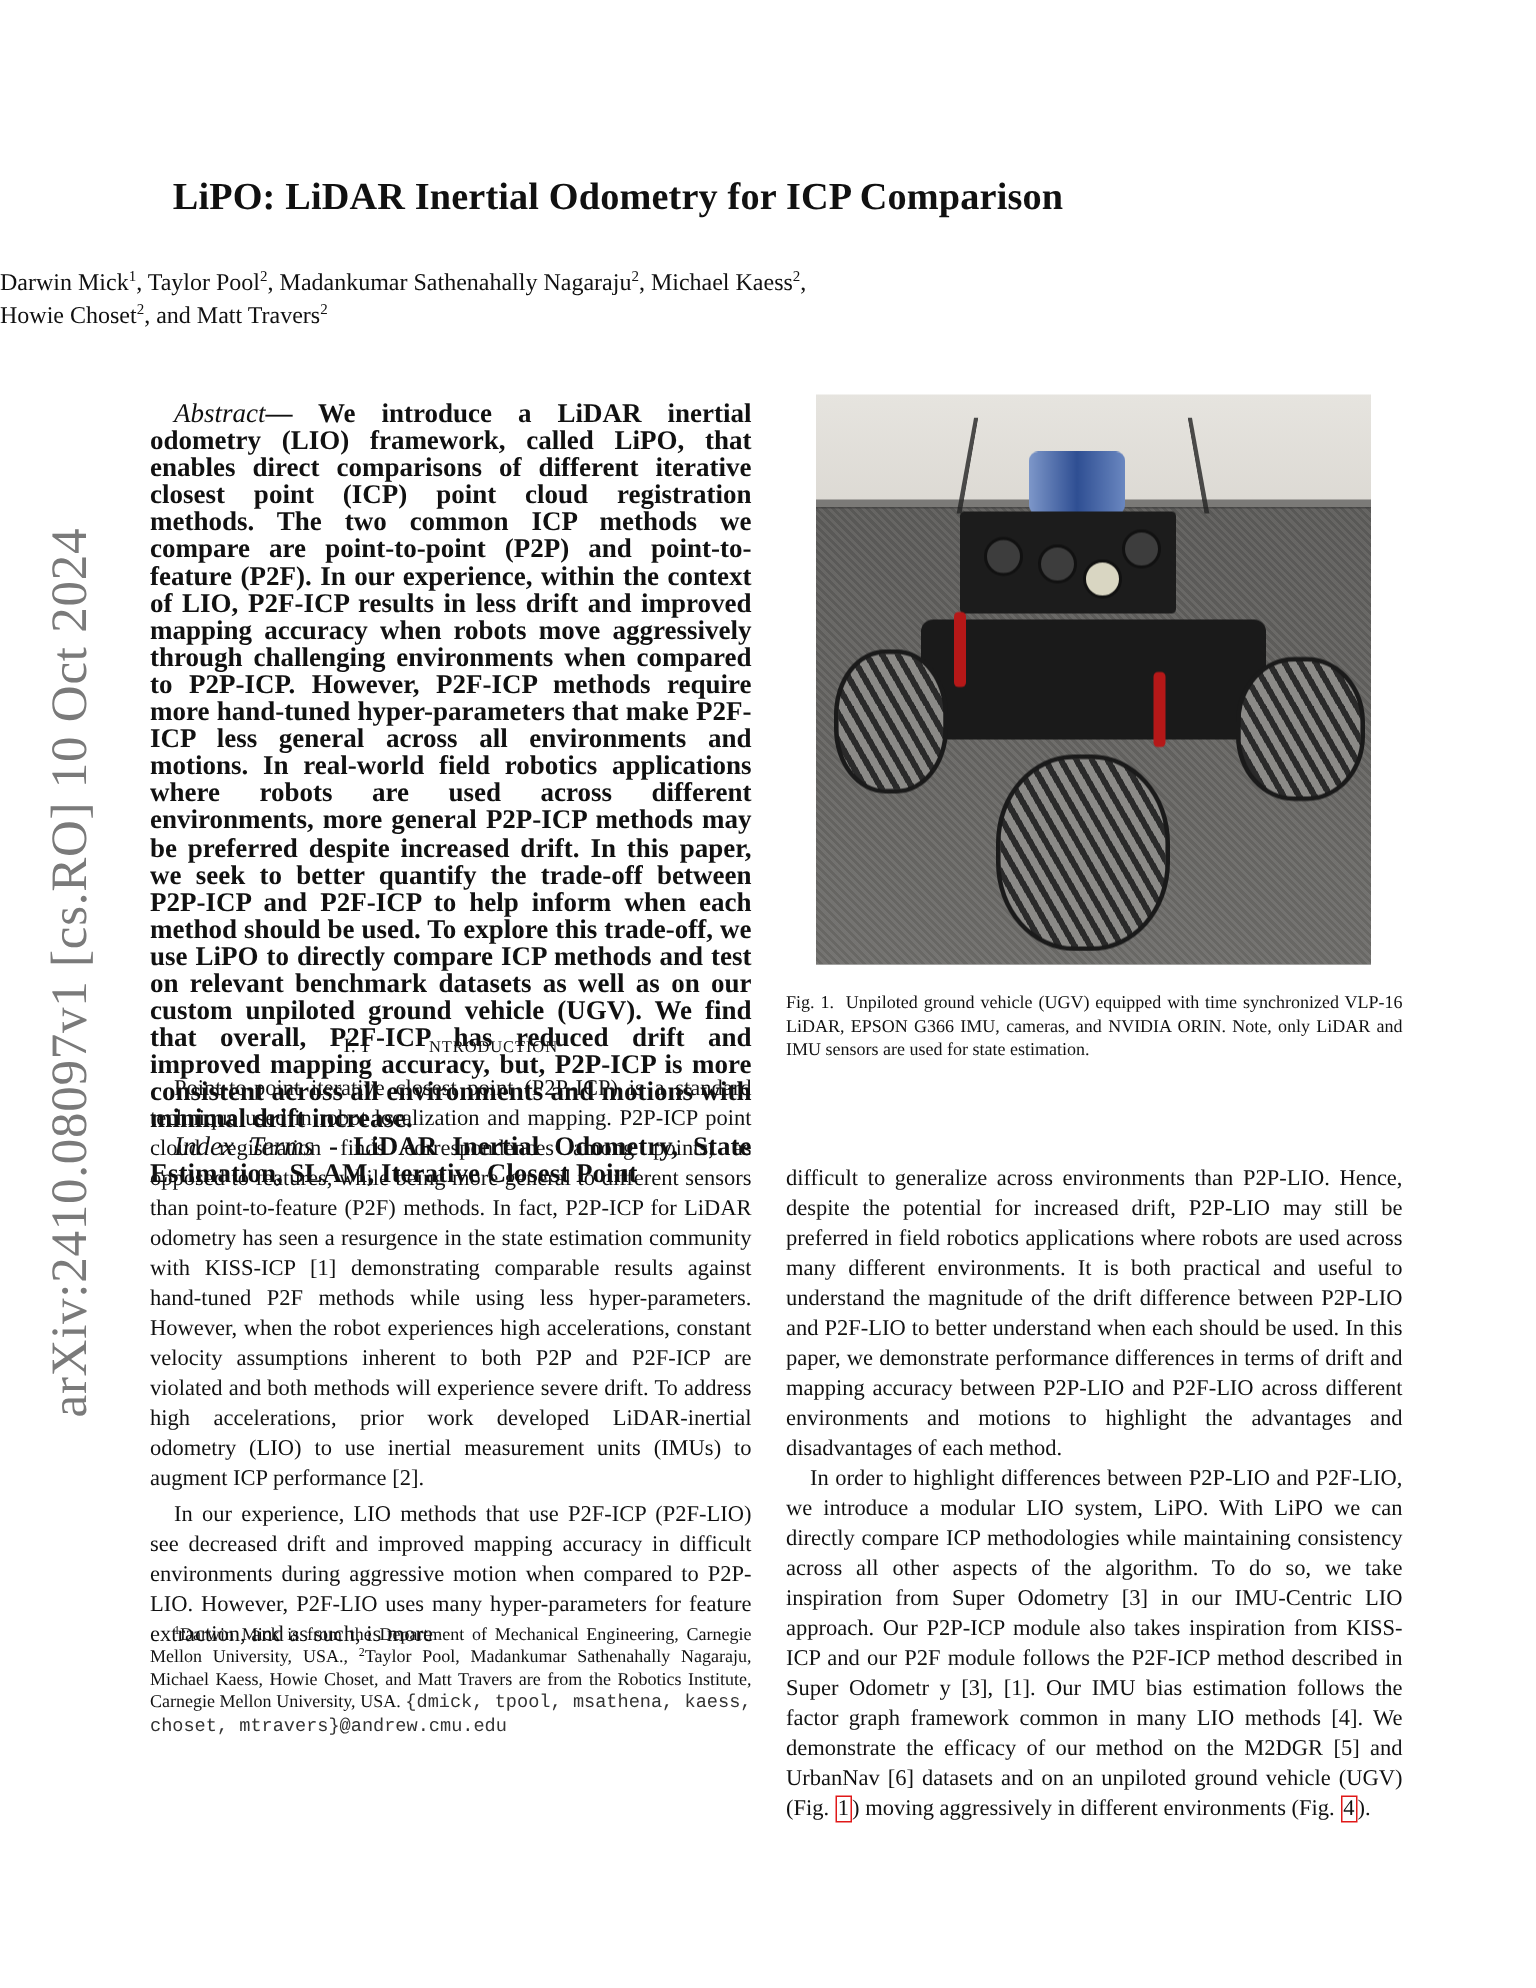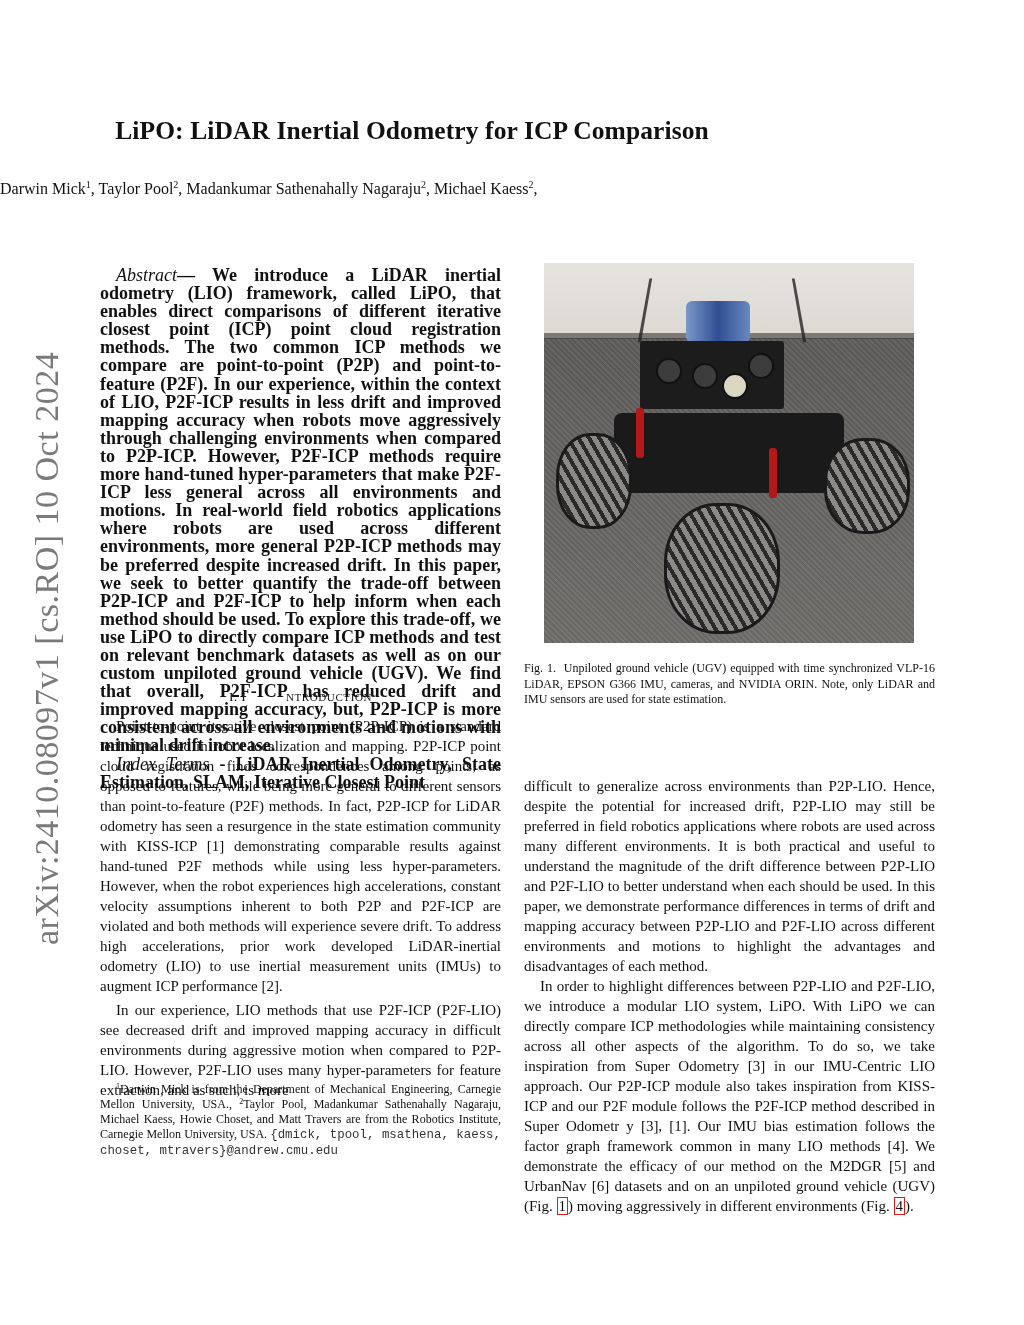--- a/index.html
+++ b/index.html
@@ -72,20 +72,23 @@
 <body>
 
 <div class="side-label">arXiv:2410.08097v1  [cs.RO]  10 Oct 2024</div>
 
 <h1 class="title" style="margin:0;">LiPO: LiDAR Inertial Odometry for ICP Comparison</h1>
 
 <div class="authors">
   <div>
     <span>Darwin Mick</span><sup>1</sup><span>, Taylor Pool</span><sup>2</sup><span>, Madankumar Sathenahally Nagaraju</span><sup>2</sup><span>, Michael Kaess</span><sup>2</sup><span>,</span>
   </div>
+  <div>
+    <span>Howie Choset</span><sup>2</sup><span>, and Matt Travers</span><sup>2</sup>
+  </div>
 </div>
 
 <div class="col col-left abstract">
   <p class="indent"><span class="abs-label">Abstract</span><span>— </span><span>We introduce a LiDAR inertial odometry (LIO) framework, called LiPO, that enables direct comparisons of different iterative closest point (ICP) point cloud registration methods. The two common ICP methods we compare are point-to-point (P2P) and point-to-feature (P2F). In our experience, within the context of LIO, P2F-ICP results in less drift and improved mapping accuracy when robots move aggressively through challenging environments when compared to P2P-ICP. However, P2F-ICP methods require more hand-tuned hyper-parameters that make P2F-ICP less general across all environments and motions. In real-world field robotics applications where robots are used across different environments, more general P2P-ICP methods may be preferred despite increased drift. In this paper, we seek to better quantify the trade-off between P2P-ICP and P2F-ICP to help inform when each method should be used. To explore this trade-off, we use LiPO to directly compare ICP methods and test on relevant benchmark datasets as well as on our custom unpiloted ground vehicle (UGV). We find that overall, P2F-ICP has reduced drift and improved mapping accuracy, but, P2P-ICP is more consistent across all environments and motions with minimal drift increase.</span></p>
   <p class="indent index-terms"><span class="it-label">Index Terms</span><span> - LiDAR Inertial Odometry, State Estimation, SLAM, Iterative Closest Point</span></p>
 </div>
 
 <div class="sec-heading"><span>I. </span><span>I</span><span class="sc">NTRODUCTION</span></div>
 
 <div class="col col-left intro-left">

